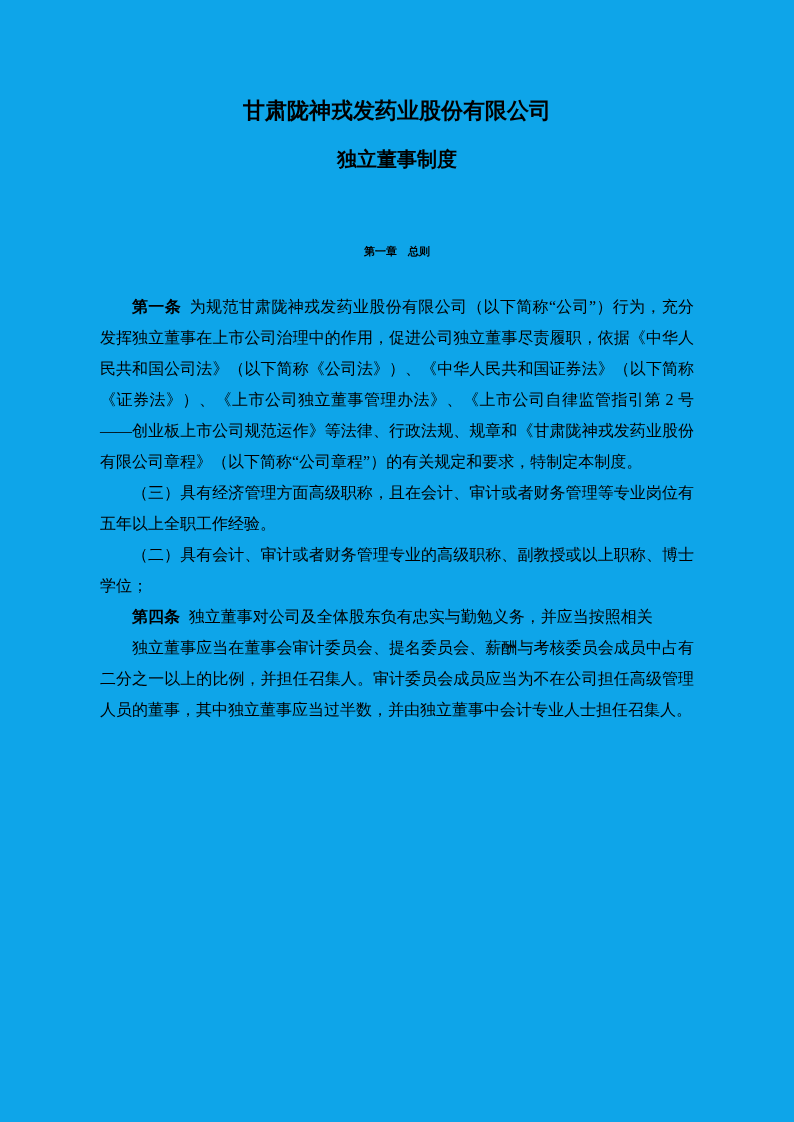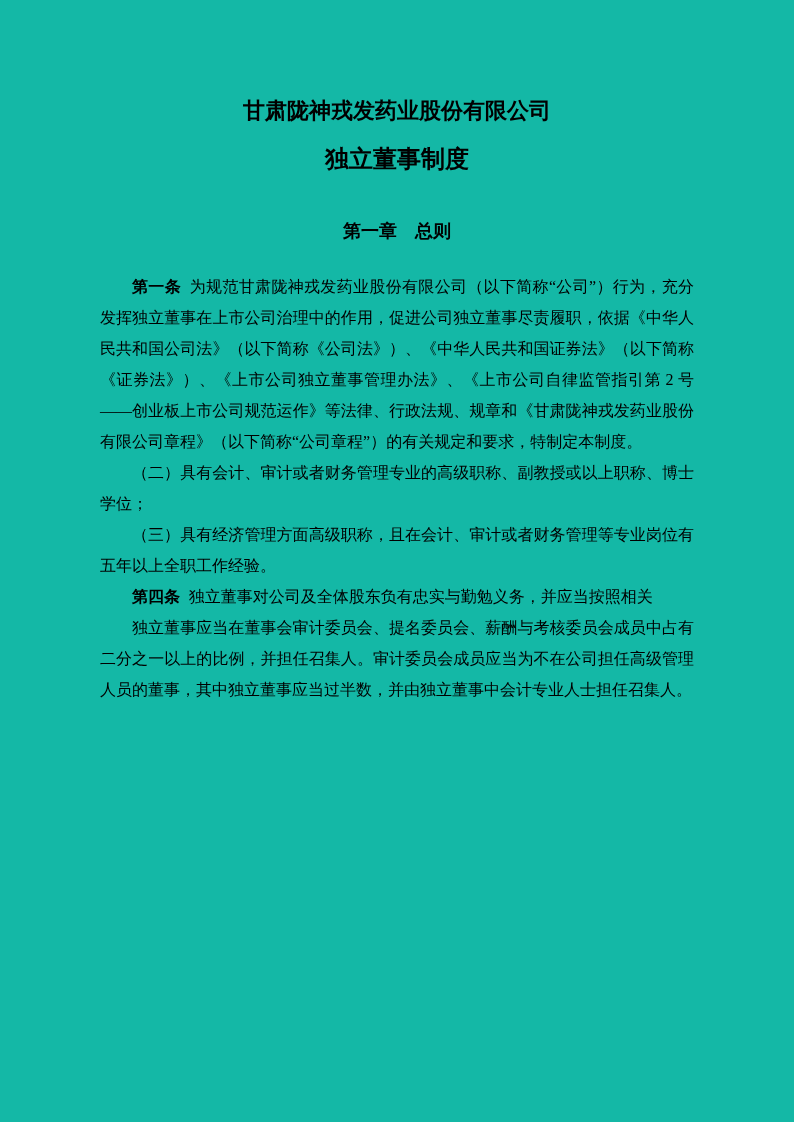--- a/index.html
+++ b/index.html
@@ -5,48 +5,48 @@
   html, body {
     margin: 0;
     padding: 0;
     background: #ffffff;
   }
   .page {
     position: relative;
     width: 794px;
     height: 1122px;
     margin: 0 auto;
-    background: #14b8a6;
+    background: #0ea5e9;
     overflow: hidden;
     color: #000000;
     font-family: "Liberation Serif", "DejaVu Serif", serif;
   }
   .content {
     padding: 0 100px;
   }
   .doc-title {
     margin: 95px 0 0 0;
     text-align: center;
     font-size: 22px;
     line-height: 32px;
     font-weight: bold;
     font-family: "Liberation Sans", "DejaVu Sans", sans-serif;
   }
   .doc-subtitle {
     margin: 16px 0 0 0;
     text-align: center;
-    font-size: 24px;
+    font-size: 20px;
     line-height: 32px;
     font-weight: bold;
     font-family: "Liberation Sans", "DejaVu Sans", sans-serif;
   }
   .chapter-heading {
-    margin: 44px 0 0 0;
+    margin: 64px 0 0 0;
     text-align: center;
-    font-size: 18px;
+    font-size: 11px;
     line-height: 24px;
     font-weight: bold;
     font-family: "Liberation Sans", "DejaVu Sans", sans-serif;
   }
   .paragraphs {
     margin-top: 28px;
   }
   .para {
     margin: 0;
     font-size: 16px;
@@ -65,19 +65,19 @@
 </head>
 <body>
 
 <div class="page">
   <div class="content">
     <h1 class="doc-title">甘肃陇神戎发药业股份有限公司</h1>
     <h2 class="doc-subtitle">独立董事制度</h2>
     <h3 class="chapter-heading">第一章　总则</h3>
     <div class="paragraphs">
       <p class="para"><span class="para-label">第一条</span><span>为规范甘肃陇神戎发药业股份有限公司（以下简称“公司”）行为，充分发挥独立董事在上市公司治理中的作用，促进公司独立董事尽责履职，依据《中华人民共和国公司法》（以下简称《公司法》）、《中华人民共和国证券法》（以下简称《证券法》）、《上市公司独立董事管理办法》、《上市公司自律监管指引第 2 号——创业板上市公司规范运作》等法律、行政法规、规章和《甘肃陇神戎发药业股份有限公司章程》（以下简称“公司章程”）的有关规定和要求，特制定本制度。</span></p>
+      <p class="para"><span class="para-label"></span><span>（三）具有经济管理方面高级职称，且在会计、审计或者财务管理等专业岗位有五年以上全职工作经验。</span></p>
       <p class="para"><span class="para-label"></span><span>（二）具有会计、审计或者财务管理专业的高级职称、副教授或以上职称、博士学位；</span></p>
-      <p class="para"><span class="para-label"></span><span>（三）具有经济管理方面高级职称，且在会计、审计或者财务管理等专业岗位有五年以上全职工作经验。</span></p>
       <p class="para"><span class="para-label">第四条</span><span>独立董事对公司及全体股东负有忠实与勤勉义务，并应当按照相关</span></p>
       <p class="para"><span class="para-label"></span><span>独立董事应当在董事会审计委员会、提名委员会、薪酬与考核委员会成员中占有二分之一以上的比例，并担任召集人。审计委员会成员应当为不在公司担任高级管理人员的董事，其中独立董事应当过半数，并由独立董事中会计专业人士担任召集人。</span></p>
     </div>
   </div>
 </div>
 
 </body></html>

